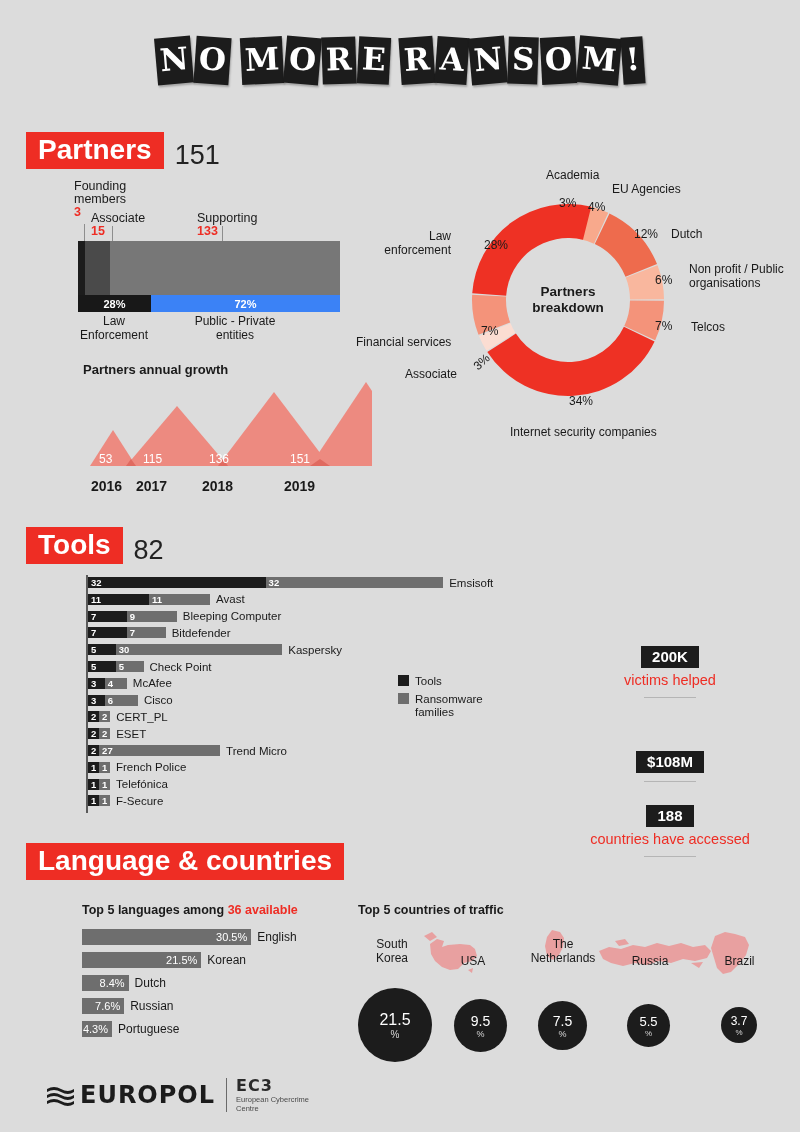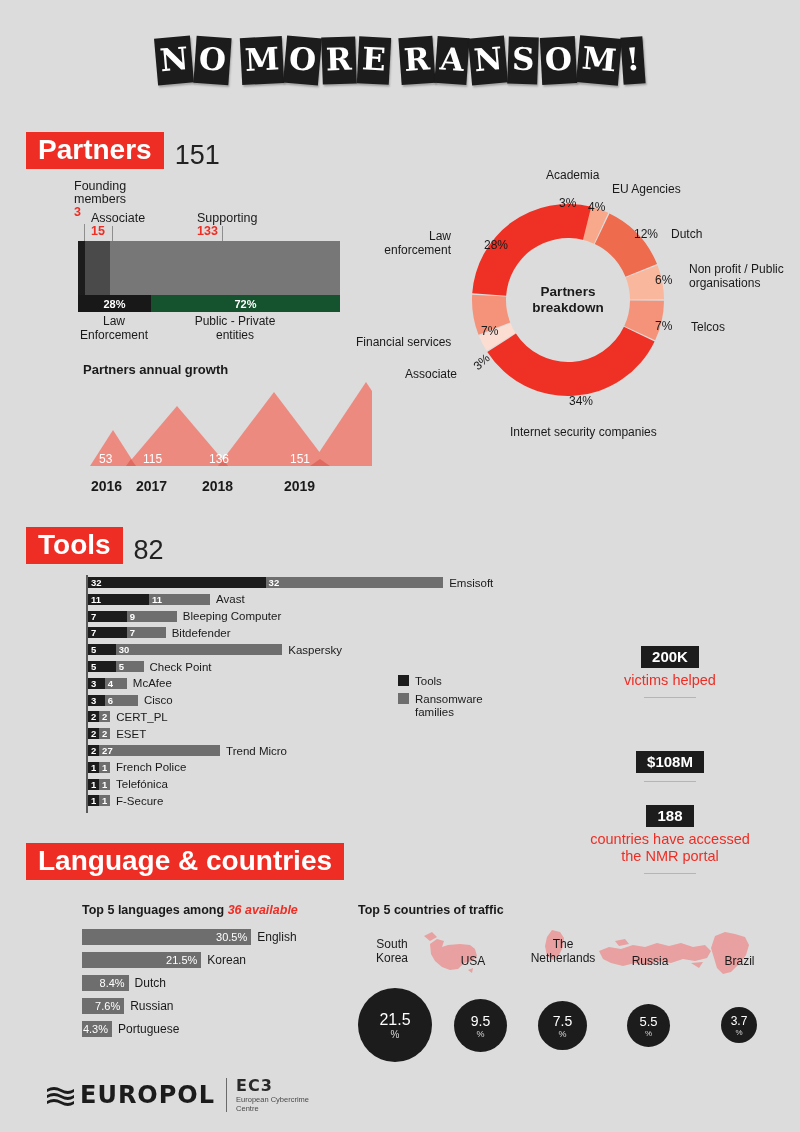--- a/index.html
+++ b/index.html
@@ -144,21 +144,21 @@
   <div class="tick" style="left:222px;top:226px;height:16px;"></div>
 
   <div class="stackbar" style="left:78px;top:241px;width:262px;">
     <div class="seg" style="width:7px;background:#1c1c1c;"></div>
     <div class="seg" style="width:25px;background:#4a4a4a;"></div>
     <div class="seg" style="width:230px;background:#777777;"></div>
   </div>
 
   <div class="pctbar" style="left:78px;top:295px;width:262px;">
     <div class="pctseg" style="width:73px;background:#181818;">28%</div>
-    <div class="pctseg" style="width:189px;background:#14532d;">72%</div>
+    <div class="pctseg" style="width:189px;background:#3b82f6;">72%</div>
   </div>
   <div class="pctlabel" style="left:64px;top:315px;width:100px;">
     <div>Law</div>
     <div>Enforcement</div>
   </div>
   <div class="pctlabel" style="left:175px;top:315px;width:120px;">
     <div>Public - Private</div>
     <div>entities</div>
   </div>
 
@@ -417,31 +417,30 @@
 
   <div class="stat" style="top:751px;text-decoration:underline;">
     <div class="stat-badge">$108M</div>
     <div class="stat-rule"></div>
   </div>
 
   <div class="stat" style="top:805px;">
     <div class="stat-badge">188</div>
     <div class="stat-text">
       <div>countries have accessed</div>
-      <div>the NMR portal</div>
     </div>
     <div class="stat-rule"></div>
   </div>
 
   <div class="sec-head" style="left:26px;top:843px;">
     <div class="sec-chip" style="font-size:28px;">Language &amp; countries</div>
   </div>
 
   <div class="sub-title" style="left:82px;top:903px;">
-    <span>Top 5 languages among </span><span style="color:#ee2d24;font-style:italic;">36 available</span>
+    <span>Top 5 languages among </span><span style="color:#ee2d24;">36 available</span>
   </div>
 
   <div id="lang-rows">
       <div class="lrow2" style="left: 82px; top: 929px;">
         <div class="lbar" style="width: 169.275px;">
           <span>30.5%</span>
         </div>
         <div class="lname">English</div>
       </div>
       <div class="lrow2" style="left: 82px; top: 952px;">

